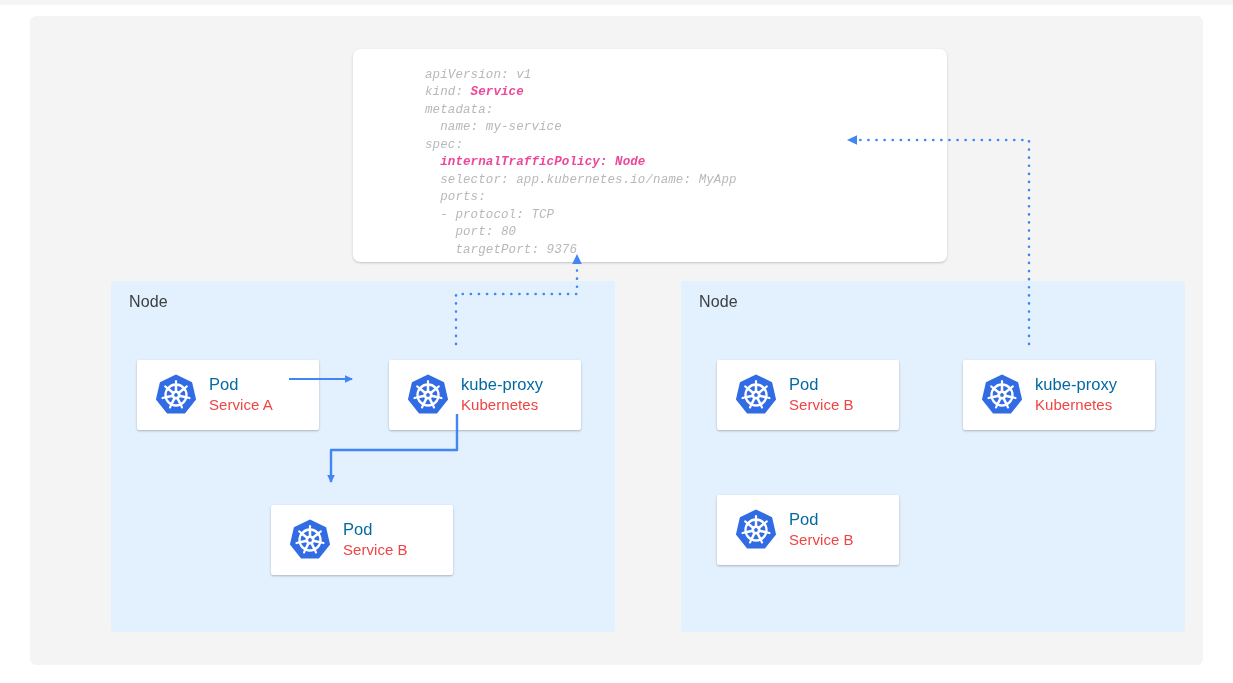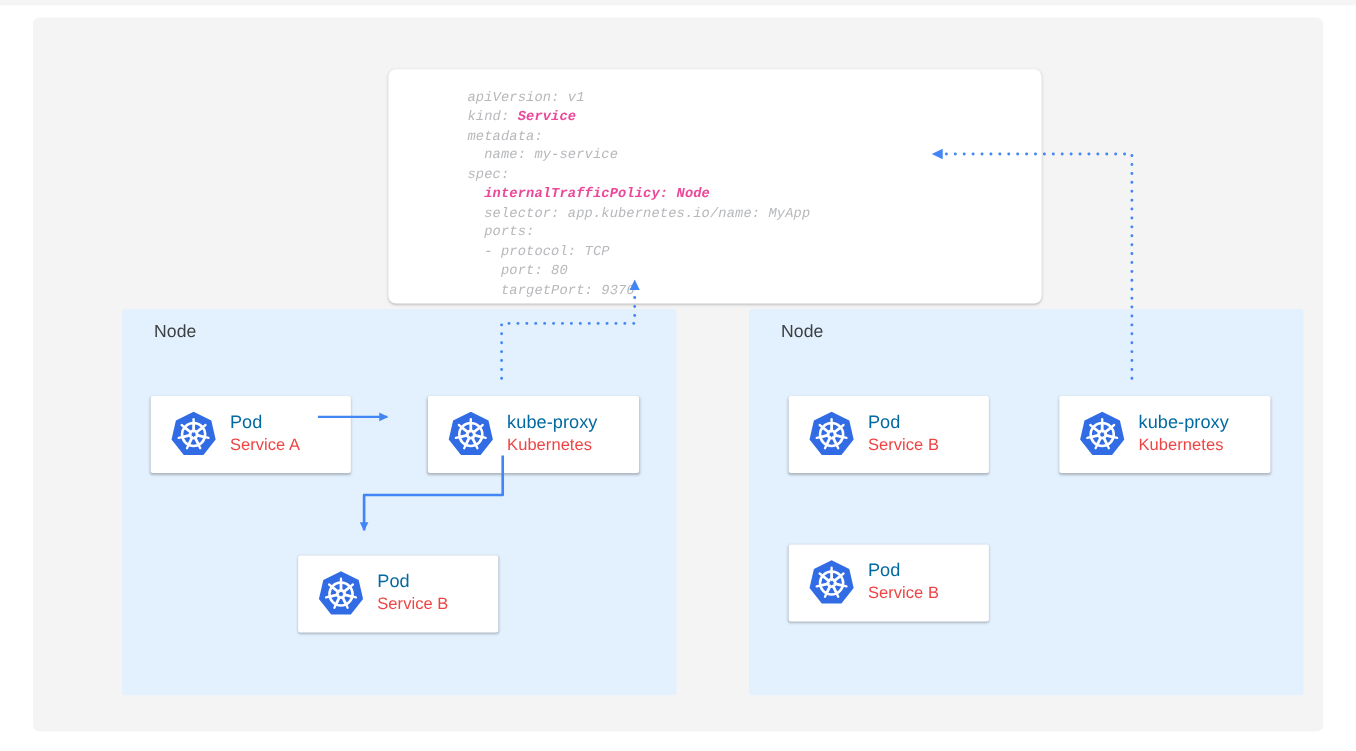--- a/index.html
+++ b/index.html
@@ -28,21 +28,21 @@
     position: absolute;
     left: 30px; top: 16px;
     width: 1173px; height: 649px;
     background: #f4f4f5;
     border-radius: 6px;
   }
 
   
   #yaml-card {
     position: absolute;
-    left: 323px; top: 47px;
+    left: 323px; top: 33px;
     width: 594px; height: 213px;
     background: #ffffff;
     border-radius: 7px;
     box-shadow: 0 1px 3px rgba(0,0,0,0.14), 0 1px 1px rgba(0,0,0,0.07);
   }
   #yaml-code {
     position: absolute;
     left: 72px; top: 18px;
     font-family: "Liberation Mono", "DejaVu Sans Mono", monospace;
     font-style: italic;
@@ -64,21 +64,20 @@
     border-radius: 3px;
   }
   #node-left  { left: 81px;  top: 265px; width: 504px; height: 351px; }
   #node-right { left: 651px; top: 265px; width: 504px; height: 351px; }
   .node-label {
     position: absolute;
     left: 18px; top: 12px;
     font-size: 16px;
     color: #3c4043;
     letter-spacing: 0.1px;
-    margin-left: 11px;
   }
 
   
   .card {
     position: absolute;
     background: #ffffff;
     border-radius: 2px;
     box-shadow: 0 1px 2px rgba(0,0,0,0.16), 0 1px 3px rgba(0,0,0,0.10);
     display: flex;
     align-items: center;

